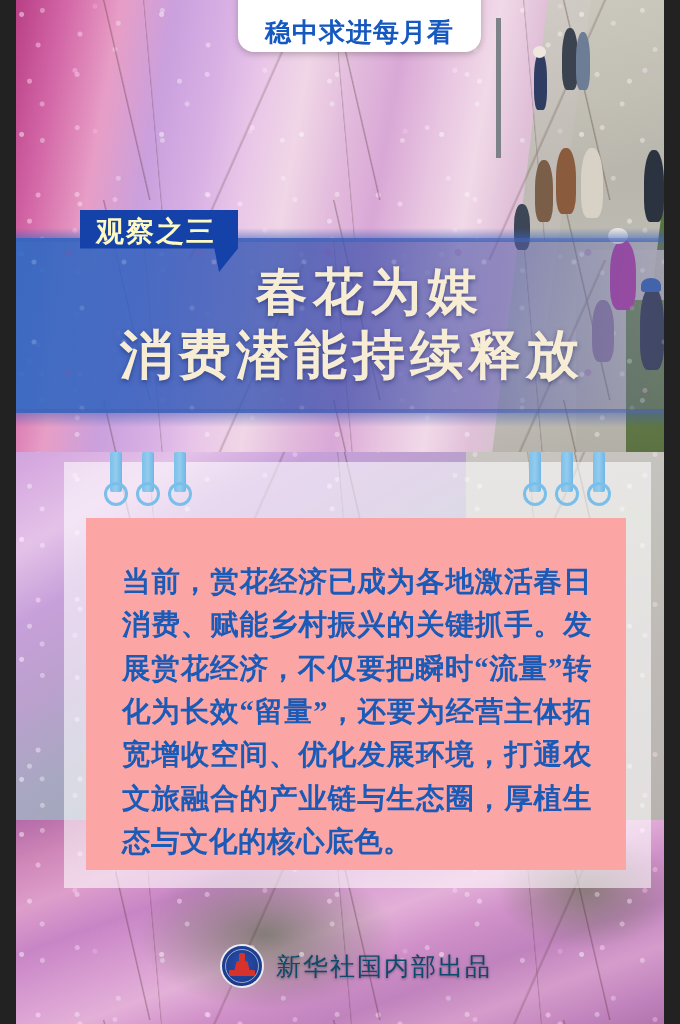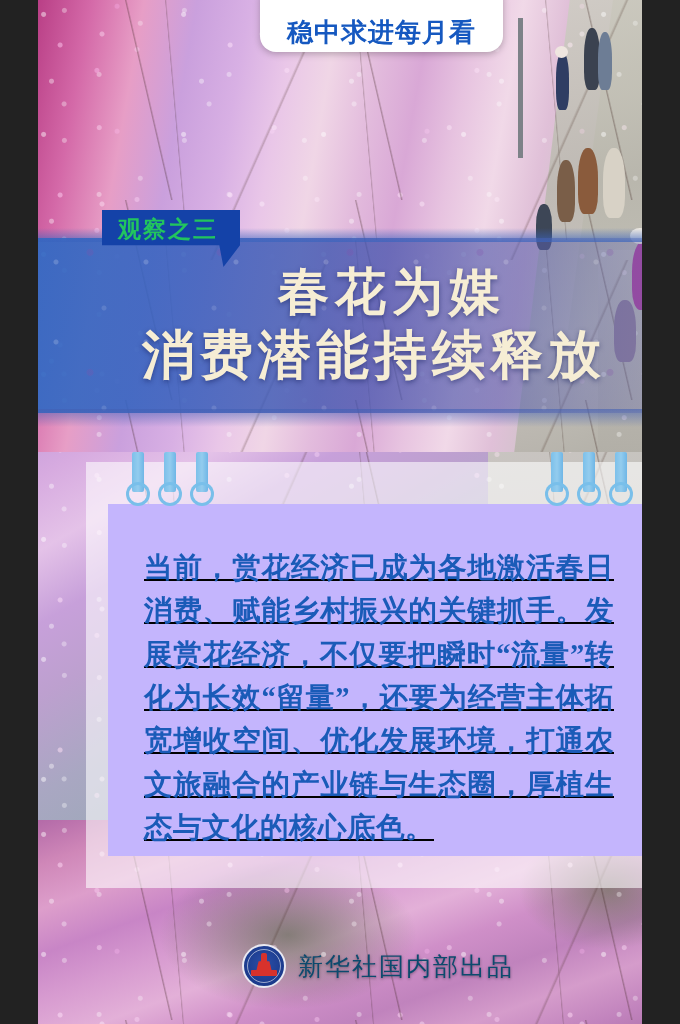--- a/index.html
+++ b/index.html
@@ -6,20 +6,21 @@
   html,body{margin:0;padding:0;background:#222;}
   body{font-family:"Liberation Sans","DejaVu Sans",sans-serif;}
 
   #poster{
     position:relative;
     width:604px;height:1024px;
     overflow:hidden;
     margin:0 auto;
     background:#c9a8d8;
     user-select:none;
+    padding-left:44px;
   }
 
   
   .photo{position:absolute;left:0;width:680px;overflow:hidden;}
 
   
   #photo-top{top:0;height:452px;
     background:
       radial-gradient(ellipse 70px 50px at 620px 60px, rgba(20,70,20,.55), transparent 70%),
       radial-gradient(ellipse 90px 60px at 660px 180px, rgba(30,85,25,.5), transparent 70%),
@@ -160,21 +161,21 @@
 
   #series-tag{
     position:absolute;left:64px;top:-28px;
     background:#1442a8;
     padding:8px 22px 10px 16px;
     z-index:3;
     clip-path:polygon(0 0, 100% 0, 100% 62%, 88% 100%, 85% 62%, 0 62%);
   }
   #series-tag span{
     font-family:"Liberation Serif","DejaVu Serif",serif;
-    font-size:23px;font-weight:bold;color:#22c55e;
+    font-size:28px;font-weight:bold;color:#fef9c3;
     letter-spacing:2px;line-height:1;
     display:block;padding-bottom:16px;
   }
 
   .headline-line{
     position:absolute;z-index:3;
     font-family:"Liberation Serif","DejaVu Serif",serif;
     font-weight:bold;color:#f6edd4;
     text-shadow:0 2px 5px rgba(20,30,90,.5);
     white-space:nowrap;
@@ -196,27 +197,26 @@
   }
 
   
   #card{
     position:absolute;left:48px;top:462px;
     width:587px;height:426px;
     background:rgba(255,255,255,.58);
     z-index:40;
   }
   #card-inner{
-    position:absolute;left:70px;top:504px;
+    position:absolute;left:70px;top:518px;
     width:540px;height:352px;
-    background:#c4b5fd;
+    background:#fca5a5;
     z-index:41;
     box-sizing:border-box;
     padding:42px 34px 20px 36px;
-    text-decoration:underline;
   }
   #body-text{
     font-family:"Liberation Serif","DejaVu Serif",serif;
     font-weight:bold;
     font-size:28.5px;
     line-height:1.52;
     color:#1a5bb8;
     letter-spacing:.5px;
     text-align:justify;
     margin:0;

